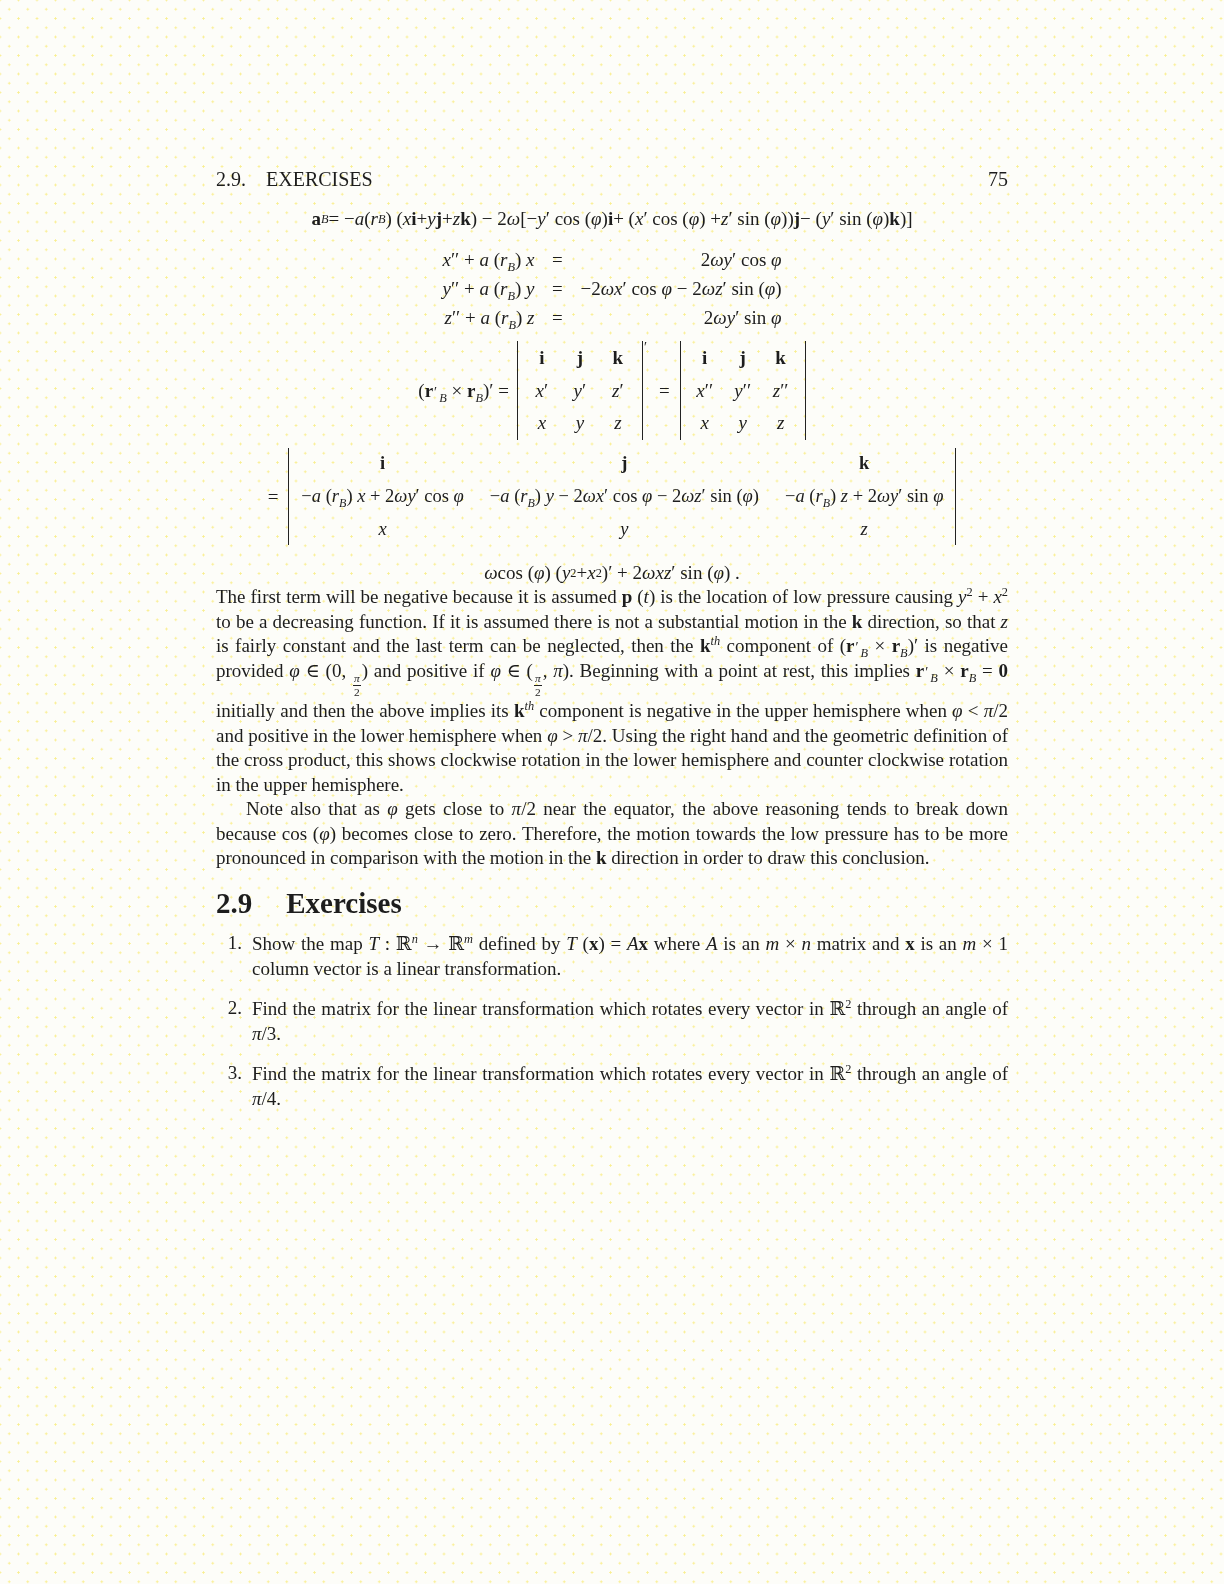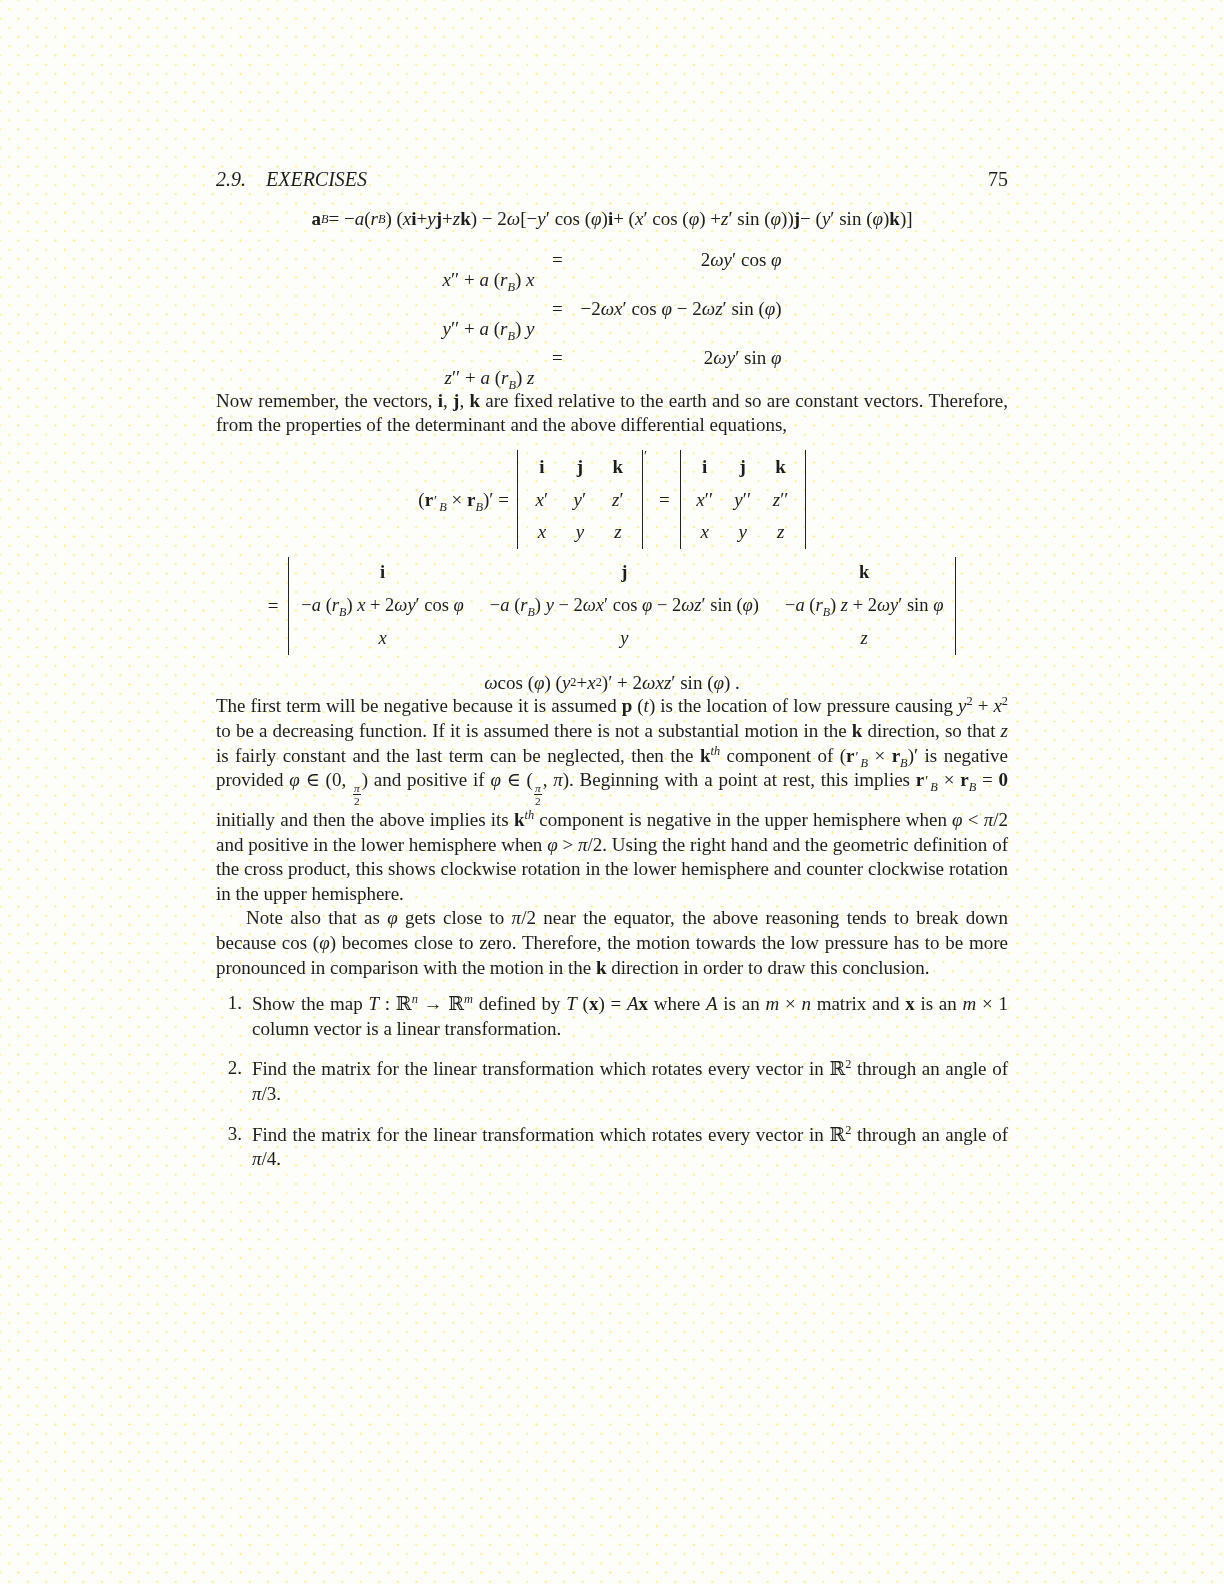--- a/index.html
+++ b/index.html
@@ -13,38 +13,38 @@
       radial-gradient(circle, rgba(248,234,110,.75) 0.9px, rgba(248,234,110,0) 1.3px);
     background-size:18.5px 18.5px;
     background-position:0 0, 9.25px 9.25px;
     overflow:hidden;
   }
   .page{width:1224px;height:1584px;position:relative;}
   .content{width:792px;margin:0 auto;padding-top:150px;}
   
   .runhead{display:flex;justify-content:space-between;align-items:baseline;
     font-size:20px;}
-  .runhead .sec{font-style:italic;}
+  .runhead .sec{}
   .runhead .sec .num{margin-right:20px;}
   .runhead .pageno{font-style:normal;margin-top:18px;}
   
   p.body{font-size:19px;line-height:24.6px;text-align:justify;margin:0;}
   p.body.indent{text-indent:30px;}
   i{font-style:italic;}
   b{font-weight:bold;}
   sup{font-size:0.65em;line-height:0;}
   sub{font-size:0.65em;line-height:0;}
   
   .eq{font-size:19px;line-height:1.25;display:flex;justify-content:center;
       align-items:center;white-space:nowrap;}
   .eq .gap{display:inline-block;width:8px;}
   
   .align{display:grid;grid-template-columns:auto 46px auto;justify-content:center;
       font-size:19px;row-gap:7px;margin-top:18px;}
-  .align .lhs{text-align:right;margin-top:20px;}
+  .align .lhs{text-align:right;}
   .align .mid{text-align:center;}
   .align .rhs{text-align:right;}
   
   .det{display:inline-grid;grid-template-columns:repeat(3,auto);
       column-gap:16px;row-gap:9px;text-align:center;
       border-left:1.6px solid #222;border-right:1.6px solid #222;
       padding:5px 13px;}
   .det .dc{min-width:22px;}
   .det-wrap{display:inline-flex;align-items:flex-start;}
   .dprime{font-size:14px;line-height:1;margin:0 2px 0 1px;}
@@ -89,21 +89,20 @@
       <span class="mid">=</span>
       <span class="rhs">2<i>ωy</i>′ cos <i>φ</i></span>
       <span class="lhs"><i>y</i>′′ + <i>a</i> (<i>r</i><sub><i>B</i></sub>) <i>y</i></span>
       <span class="mid">=</span>
       <span class="rhs">−2<i>ωx</i>′ cos <i>φ</i> − 2<i>ωz</i>′ sin (<i>φ</i>)</span>
       <span class="lhs"><i>z</i>′′ + <i>a</i> (<i>r</i><sub><i>B</i></sub>) <i>z</i></span>
       <span class="mid">=</span>
       <span class="rhs">2<i>ωy</i>′ sin <i>φ</i></span>
     </div>
 
-    <p class="body mt14">Now remember, the vectors, <b>i</b>, <b>j</b>, <b>k</b> are fixed relative to the earth and so are constant vectors. Therefore, from the properties of the determinant and the above differential equations,</p>
 
     <div class="eq mt12">
       <span>(<b>r</b><span class="dprime">′</span><sub><i>B</i></sub> × <b>r</b><sub><i>B</i></sub>)′ =</span>
       <span class="gap"></span>
       <span class="det-wrap">
         <span class="det">
           <span class="dc"><b>i</b></span>
           <span class="dc"><b>j</b></span>
           <span class="dc"><b>k</b></span>
           <span class="dc"><i>x</i>′</span>
@@ -150,20 +149,24 @@
     <p class="body mt14">The first term will be negative because it is assumed <b>p</b> (<i>t</i>) is the location of low pressure causing <i>y</i><sup>2</sup> + <i>x</i><sup>2</sup> to be a decreasing function.  If it is assumed there is not a substantial motion in the <b>k</b> direction, so that <i>z</i> is fairly constant and the last term can be neglected, then the <b>k</b><sup><i>th</i></sup> component of (<b>r</b><span class="dprime">′</span><sub><i>B</i></sub> × <b>r</b><sub><i>B</i></sub>)′ is negative provided <i>φ</i> ∈ (0, <span class="frac">
           <span class="nu"><i>π</i></span>
           <span class="de">2</span>
         </span>) and positive if <i>φ</i> ∈ (<span class="frac">
           <span class="nu"><i>π</i></span>
           <span class="de">2</span>
         </span>, <i>π</i>). Beginning with a point at rest, this implies <b>r</b><span class="dprime">′</span><sub><i>B</i></sub> × <b>r</b><sub><i>B</i></sub> = <b>0</b> initially and then the above implies its <b>k</b><sup><i>th</i></sup> component is negative in the upper hemisphere when <i>φ</i> &lt; <i>π</i>/2 and positive in the lower hemisphere when <i>φ</i> &gt; <i>π</i>/2.  Using the right hand and the geometric definition of the cross product, this shows clockwise rotation in the lower hemisphere and counter clockwise rotation in the upper hemisphere.</p>
 
     <p class="body indent mt0">Note also that as <i>φ</i> gets close to <i>π</i>/2 near the equator, the above reasoning tends to break down because cos (<i>φ</i>) becomes close to zero.  Therefore, the motion towards the low pressure has to be more pronounced in comparison with the motion in the <b>k</b> direction in order to draw this conclusion.</p>
 
+    <div class="sechead">
+      <span class="num">2.9</span>
+      <span>Exercises</span>
+    </div>
 
     <div>
       <div class="xitem mt12">
         <span class="no">1.</span>
         <span class="tx">Show the map <i>T</i> : ℝ<sup><i>n</i></sup> → ℝ<sup><i>m</i></sup> defined by <i>T</i> (<b>x</b>) = <i>A</i><b>x</b> where <i>A</i> is an <i>m</i> × <i>n</i> matrix and <b>x</b> is an <i>m</i> × 1 column vector is a linear transformation.</span>
       </div>
       <div class="xitem mt16">
         <span class="no">2.</span>
         <span class="tx">Find the matrix for the linear transformation which rotates every vector in ℝ<sup>2</sup> through an angle of <i>π</i>/3.</span>
       </div>

